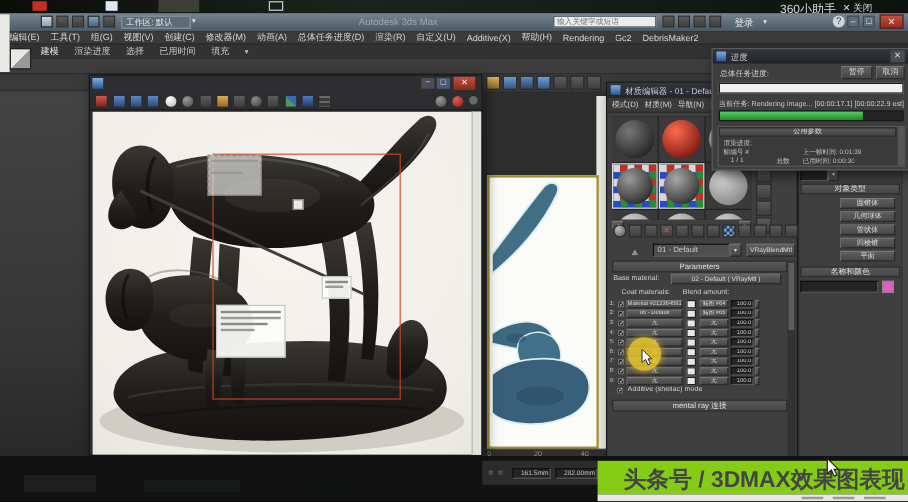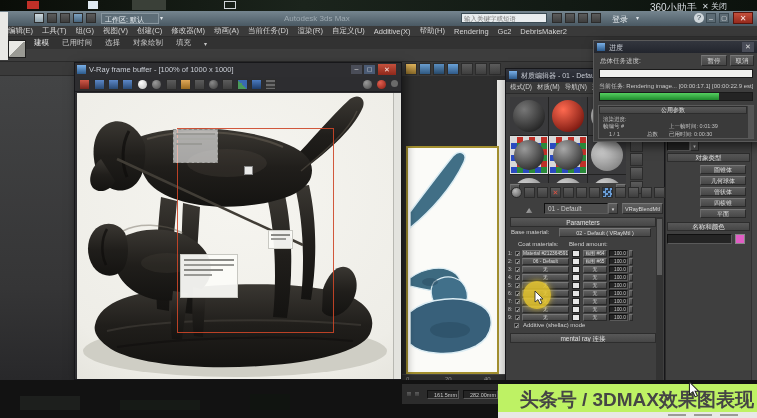--- a/index.html
+++ b/index.html
@@ -33,21 +33,21 @@
   </div>
 
   <div class="a" style="left:0;top:11px;width:757px;height:15px;background:linear-gradient(#75858f,#4a5963)">
     <div class="a ic" style="left:34px;top:2px;width:10px;height:10px;background:linear-gradient(#cdd8de,#8fa2ac)"></div>
     <div class="a ic" style="left:47px;top:2px;width:10px;height:10px"></div>
     <div class="a ic" style="left:60px;top:2px;width:10px;height:10px"></div>
     <div class="a ic" style="left:73px;top:2px;width:10px;height:10px;background:linear-gradient(#7da2c0,#48657e)"></div>
     <div class="a ic" style="left:86px;top:2px;width:10px;height:10px"></div>
     <div class="a tx" style="left:101px;top:2px;width:58px;height:11px;font-size:7px;line-height:11px;padding-left:3px;background:#5d6d77;border:1px solid #87959e;color:#e8edf0">工作区: 默认</div>
     <div class="a gv" style="left:160px;top:2px;width:9px;height:11px;font-size:6px;line-height:11px;color:#dfe5e9"></div>
-    <div class="a tx" style="left:284px;top:3px;font-size:8px;color:#cfd8dd;opacity:.55">Autodesk 3ds Max</div>
+    <div class="a tx" style="left:299px;top:3px;font-size:8px;color:#cfd8dd;opacity:.55">Autodesk 3ds Max</div>
     <input class="a tx" style="left: 461px; top: 2px; width: 86px; height: 10px; font-size: 6.5px; background: rgb(233, 237, 239); border: 1px solid rgb(58, 74, 83); color: rgb(85, 85, 85); padding: 0px 2px;" placeholder="输入关键字或短语">
     <div class="a ic" style="left:552px;top:2px;width:10px;height:10px"></div>
     <div class="a ic" style="left:565px;top:2px;width:10px;height:10px"></div>
     <div class="a ic" style="left:578px;top:2px;width:10px;height:10px"></div>
     <div class="a ic" style="left:591px;top:2px;width:10px;height:10px"></div>
     <div class="a tx" style="left:612px;top:3px;font-size:8px;color:#e6ebee">登录</div>
     <div class="a gv" style="left:636px;top:3px;font-size:6px;color:#dfe5e9"></div>
     <div class="a gq" style="left:694px;top:2px;width:10px;height:10px;border-radius:50%;background:#cfd6da;color:#32424c;font-size:8px;line-height:10px;text-align:center"></div>
     <div class="a gm" style="left:706px;top:2px;width:10px;height:10px;background:#5c6b74;border:1px solid #3c4a52;color:#e8e8e8;font-size:7px;line-height:9px;text-align:center"></div>
     <div class="a gsq" style="left:719px;top:2px;width:10px;height:10px;background:#5c6b74;border:1px solid #3c4a52;color:#e8e8e8;font-size:6px;line-height:9px;text-align:center"></div>
@@ -55,35 +55,35 @@
   </div>
 
   <div class="a row-flex" style="left:0;top:26px;width:757px;height:11px;background:#3a3a3a;border-bottom:1px solid #2c2c2c;gap:9px;padding-left:8px;font-size:7.5px;color:#d5d5d5">
     <span class="tx">编辑(E)</span>
     <span class="tx">工具(T)</span>
     <span class="tx">组(G)</span>
     <span class="tx">视图(V)</span>
     <span class="tx">创建(C)</span>
     <span class="tx">修改器(M)</span>
     <span class="tx">动画(A)</span>
-    <span class="tx">当前任务(D)</span>
+    <span class="tx">总体任务进度(D)</span>
     <span class="tx">渲染(R)</span>
     <span class="tx">自定义(U)</span>
     <span class="tx">Additive(X)</span>
     <span class="tx">帮助(H)</span>
     <span class="tx">Rendering</span>
     <span class="tx">Gc2</span>
     <span class="tx">DebrisMaker2</span>
   </div>
 
   <div class="a row-flex" style="left:0;top:37px;width:757px;height:12px;background:#323232;gap:13px;padding-left:34px;font-size:7.5px;color:#c8c8c8">
     <span class="tx" style="color:#ececec">建模</span>
+    <span class="tx">渲染进度</span>
+    <span class="tx">选择</span>
     <span class="tx">已用时间</span>
-    <span class="tx">选择</span>
-    <span class="tx">对象绘制</span>
     <span class="tx">填充</span>
     <span class="gv" style="font-size:6px"></span>
   </div>
   <div class="a" style="left:0;top:49px;width:757px;height:13px;background:#3d3d3d;border-bottom:1px solid #2a2a2a"></div>
   <div class="a" style="left:8px;top:40px;width:18px;height:18px;background:linear-gradient(135deg,#e8e8e4 50%,#9a9a94 50%);border:1px solid #202020;z-index:1"></div>
 
   <div class="a" style="left:0;top:12px;width:8px;height:48px;background:#e9e9e6;z-index:1">
     <div class="gp" style="font-size:5px;color:#222;margin:3px 0 0 1px"></div>
     <div class="gp" style="font-size:5px;color:#222;margin:7px 0 0 1px"></div>
     <div class="gp" style="font-size:5px;color:#222;margin:7px 0 0 1px"></div>
@@ -117,21 +117,20 @@
     <div class="a" style="left:0;top:298px;width:105px;height:10px;background:#2f2f2f;border-top:1px solid #444">
       <span class="a tx" style="left:4px;top:1px;font-size:6px;color:#8f8f8f">0</span>
       <span class="a tx" style="left:43px;top:1px;font-size:6px;color:#8f8f8f">20</span>
       <span class="a tx" style="left:82px;top:1px;font-size:6px;color:#8f8f8f">40</span>
     </div>
   </div>
 
   <div class="a" style="left:74px;top:62px;width:328px;height:318px;background:#2e2e31;border:1px solid #17171a;box-shadow:3px 4px 10px rgba(0,0,0,.55);z-index:2">
     <div class="a" style="left:0;top:0;width:326px;height:14px;background:linear-gradient(#34374            0,#232630)">
       <div class="a" style="left:2px;top:2px;width:9px;height:9px;background:linear-gradient(#7ab0e8,#2c5a8c)"></div>
-      <div class="a tx" style="left:14px;top:2px;width:250px;font-size:7.5px;color:#c9cdd5">V-Ray frame buffer - [100% of 1000 x 1000]</div>
       <div class="a gm" style="left:276px;top:2px;width:11px;height:9px;background:#4a4d58;color:#ddd;font-size:7px;line-height:8px;text-align:center"></div>
       <div class="a gsq" style="left:289px;top:2px;width:11px;height:9px;background:#4a5a74;color:#ddd;font-size:6px;line-height:8px;text-align:center"></div>
       <div class="a gx" style="left:303px;top:1px;width:18px;height:11px;background:linear-gradient(#c4503c,#8e281b);color:#fbe9e5;font-size:7px;line-height:11px;text-align:center"></div>
     </div>
     <div class="a" style="left:0;top:14px;width:326px;height:15px;background:#2d2d30;border-bottom:1px solid #1d1d20">
       <div class="a ic" style="left:4px;top:2px;width:11px;height:11px;background:linear-gradient(#d05848,#7a241c)"></div>
       <div class="a ic" style="left:19px;top:2px;width:11px;height:11px;background:linear-gradient(#5c88c8,#2a4a74)"></div>
       <div class="a ic" style="left:33px;top:2px;width:11px;height:11px;background:linear-gradient(#5c88c8,#2a4a74)"></div>
       <div class="a ic" style="left:47px;top:2px;width:11px;height:11px;background:linear-gradient(#5c88c8,#2a4a74)"></div>
       <div class="a sph" style="left:63px;top:3px;width:9px;height:9px;background:radial-gradient(circle at 35% 30%,#fff,#b8b8b8)"></div>
@@ -432,21 +431,21 @@
     <div class="a" style="left:20px;top:16px;width:60px;height:14px;background:#1d1f1d"></div>
     <div class="a" style="left:120px;top:20px;width:80px;height:10px;background:#161a16"></div>
     <div class="a" style="left:250px;top:14px;width:40px;height:16px;background:#101410"></div>
     <div class="a" style="left:402px;top:4px;width:100px;height:20px;background:#2c2c2c">
       <div class="a ic" style="left:4px;top:7px;width:6px;height:6px"></div>
       <div class="a ic" style="left:12px;top:7px;width:6px;height:6px"></div>
       <div class="a fld tx" style="left:25px;top:6px;width:32px;height:9px;font-size:5.5px;line-height:8px;text-align:right;padding-right:1px">161.5mm</div>
       <div class="a fld tx" style="left:61px;top:6px;width:35px;height:9px;font-size:5.5px;line-height:8px;text-align:right;padding-right:1px">282.00mm</div>
     </div>
 
-    <div class="a" style="left:498px;top:4px;width:260px;height:28px;background:#bef264">
+    <div class="a" style="left:498px;top:4px;width:260px;height:28px;background:#84cc16">
       <span class="tx" style="position:absolute;right:4px;top:3px;font-size:19px;font-weight:bold;color:#454545;font-family:'Liberation Sans',sans-serif">头条号 / 3DMAX效果图表现</span>
     </div>
     <svg class="a" style="left:688px;top:2px;z-index:7" width="12" height="16" viewBox="0 0 10 14">
       <polygon points="1,0 1,11 4,8.5 6,13 8,12 6,8 9,8" fill="#fff" stroke="#222" stroke-width="0.9"></polygon>
     </svg>
     <div class="a" style="left:498px;top:32px;width:259px;height:6px;background:#e8e8e6">
       <div class="a" style="left:170px;top:2px;width:18px;height:2px;background:#9a9a96"></div>
       <div class="a" style="left:196px;top:2px;width:18px;height:2px;background:#9a9a96"></div>
       <div class="a" style="left:222px;top:2px;width:18px;height:2px;background:#9a9a96"></div>
     </div>

